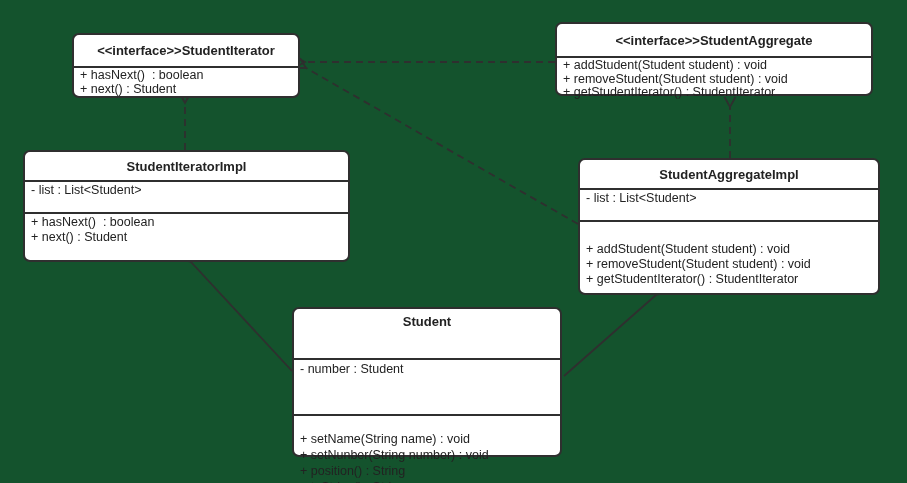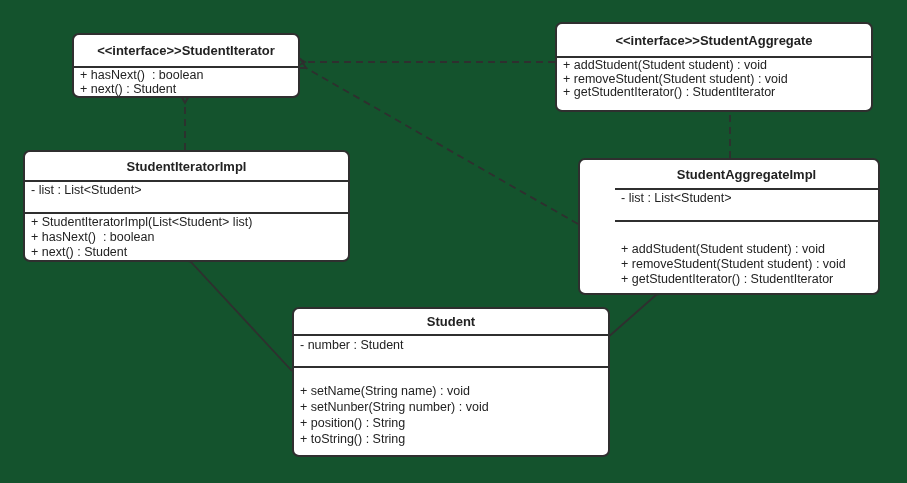--- a/index.html
+++ b/index.html
@@ -43,39 +43,39 @@
     white-space: pre;
     font-size: 12.5px;
   }
 
   
   #box-student-iterator { left: 72px; top: 33px; width: 228px; height: 65px; }
   #box-student-iterator .uml-title { flex: 0 0 31px; }
   #box-student-iterator .row { line-height: 13.5px; }
 
   
-  #box-student-aggregate { left: 555px; top: 22px; width: 318px; height: 90px; }
+  #box-student-aggregate { left: 555px; top: 22px; width: 318px; height: 74px; }
   #box-student-aggregate .uml-title { flex: 0 0 32px; }
   #box-student-aggregate .row { line-height: 13.5px; }
 
   
   #box-student-iterator-impl { left: 23px; top: 150px; width: 327px; height: 112px; }
   #box-student-iterator-impl .uml-title { flex: 0 0 28px; }
   #box-student-iterator-impl .fields { flex: 0 0 32px; }
   #box-student-iterator-impl .row { line-height: 14.8px; }
 
   
-  #box-student-aggregate-impl { left: 578px; top: 158px; width: 302px; height: 137px; padding-left: 35px; }
+  #box-student-aggregate-impl { left: 578px; top: 158px; width: 302px; height: 137px; }
   #box-student-aggregate-impl .uml-title { flex: 0 0 28px; }
   #box-student-aggregate-impl .fields { flex: 0 0 32px; }
   #box-student-aggregate-impl .methods { padding-top: 20px; }
   #box-student-aggregate-impl .row { line-height: 15px; }
 
   
-  #box-student { left: 292px; top: 307px; width: 318px; height: 150px; }
+  #box-student { left: 292px; top: 307px; width: 270px; height: 150px; gap: 24px; }
   #box-student .uml-title { flex: 0 0 25px; }
   #box-student .fields { flex: 0 0 32px; }
   #box-student .methods { padding-top: 15px; }
   #box-student .row { line-height: 16px; }
 
   .methods { flex: 1 1 auto; }
 </style>
 </head>
 <body>
 
@@ -127,21 +127,20 @@
       <div class="row">+ getStudentIterator() : StudentIterator</div>
     </div>
   </div>
 
   <div class="uml-class" id="box-student-iterator-impl">
     <div class="uml-title">StudentIteratorImpl</div>
     <div class="compartment fields">
       <div class="row">- list : List&lt;Student&gt;</div>
     </div>
     <div class="compartment methods">
-      <div class="row">+ StudentIteratorImpl(List&lt;Student&gt; list)</div>
       <div class="row">+ hasNext()  : boolean</div>
       <div class="row">+ next() : Student</div>
     </div>
   </div>
 
   <div class="uml-class" id="box-student-aggregate-impl">
     <div class="uml-title">StudentAggregateImpl</div>
     <div class="compartment fields">
       <div class="row">- list : List&lt;Student&gt;</div>
     </div>

